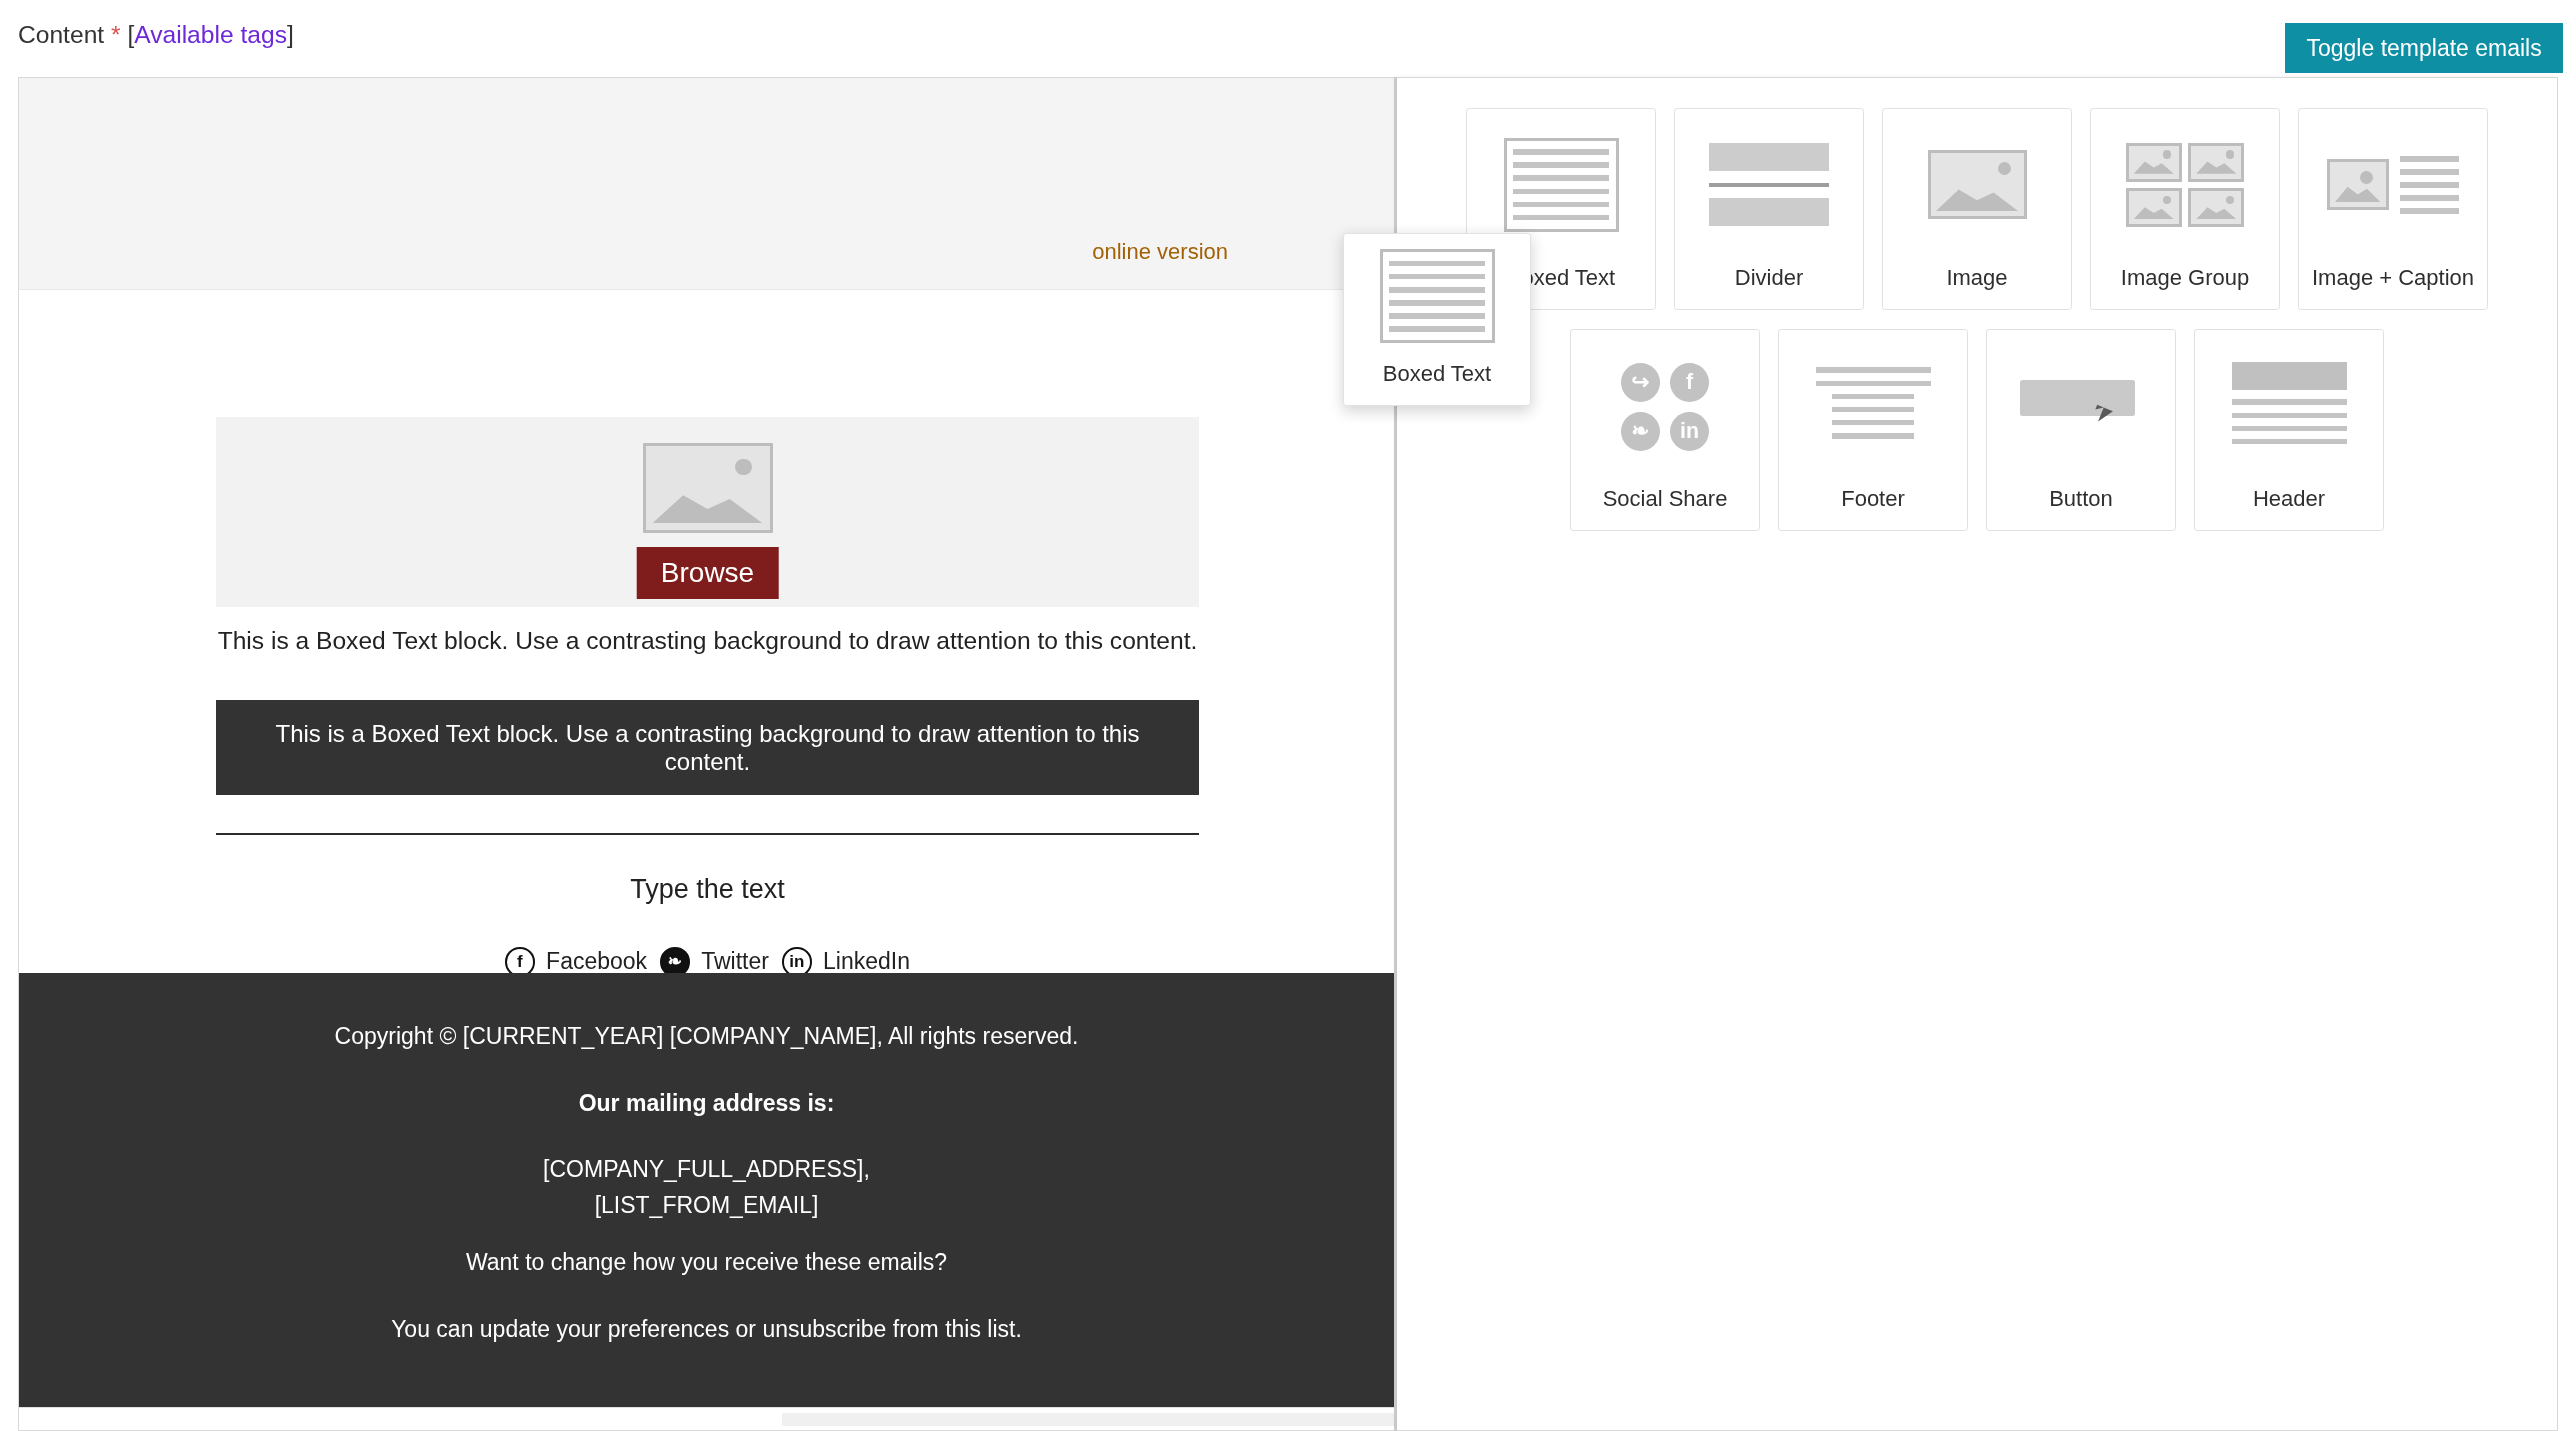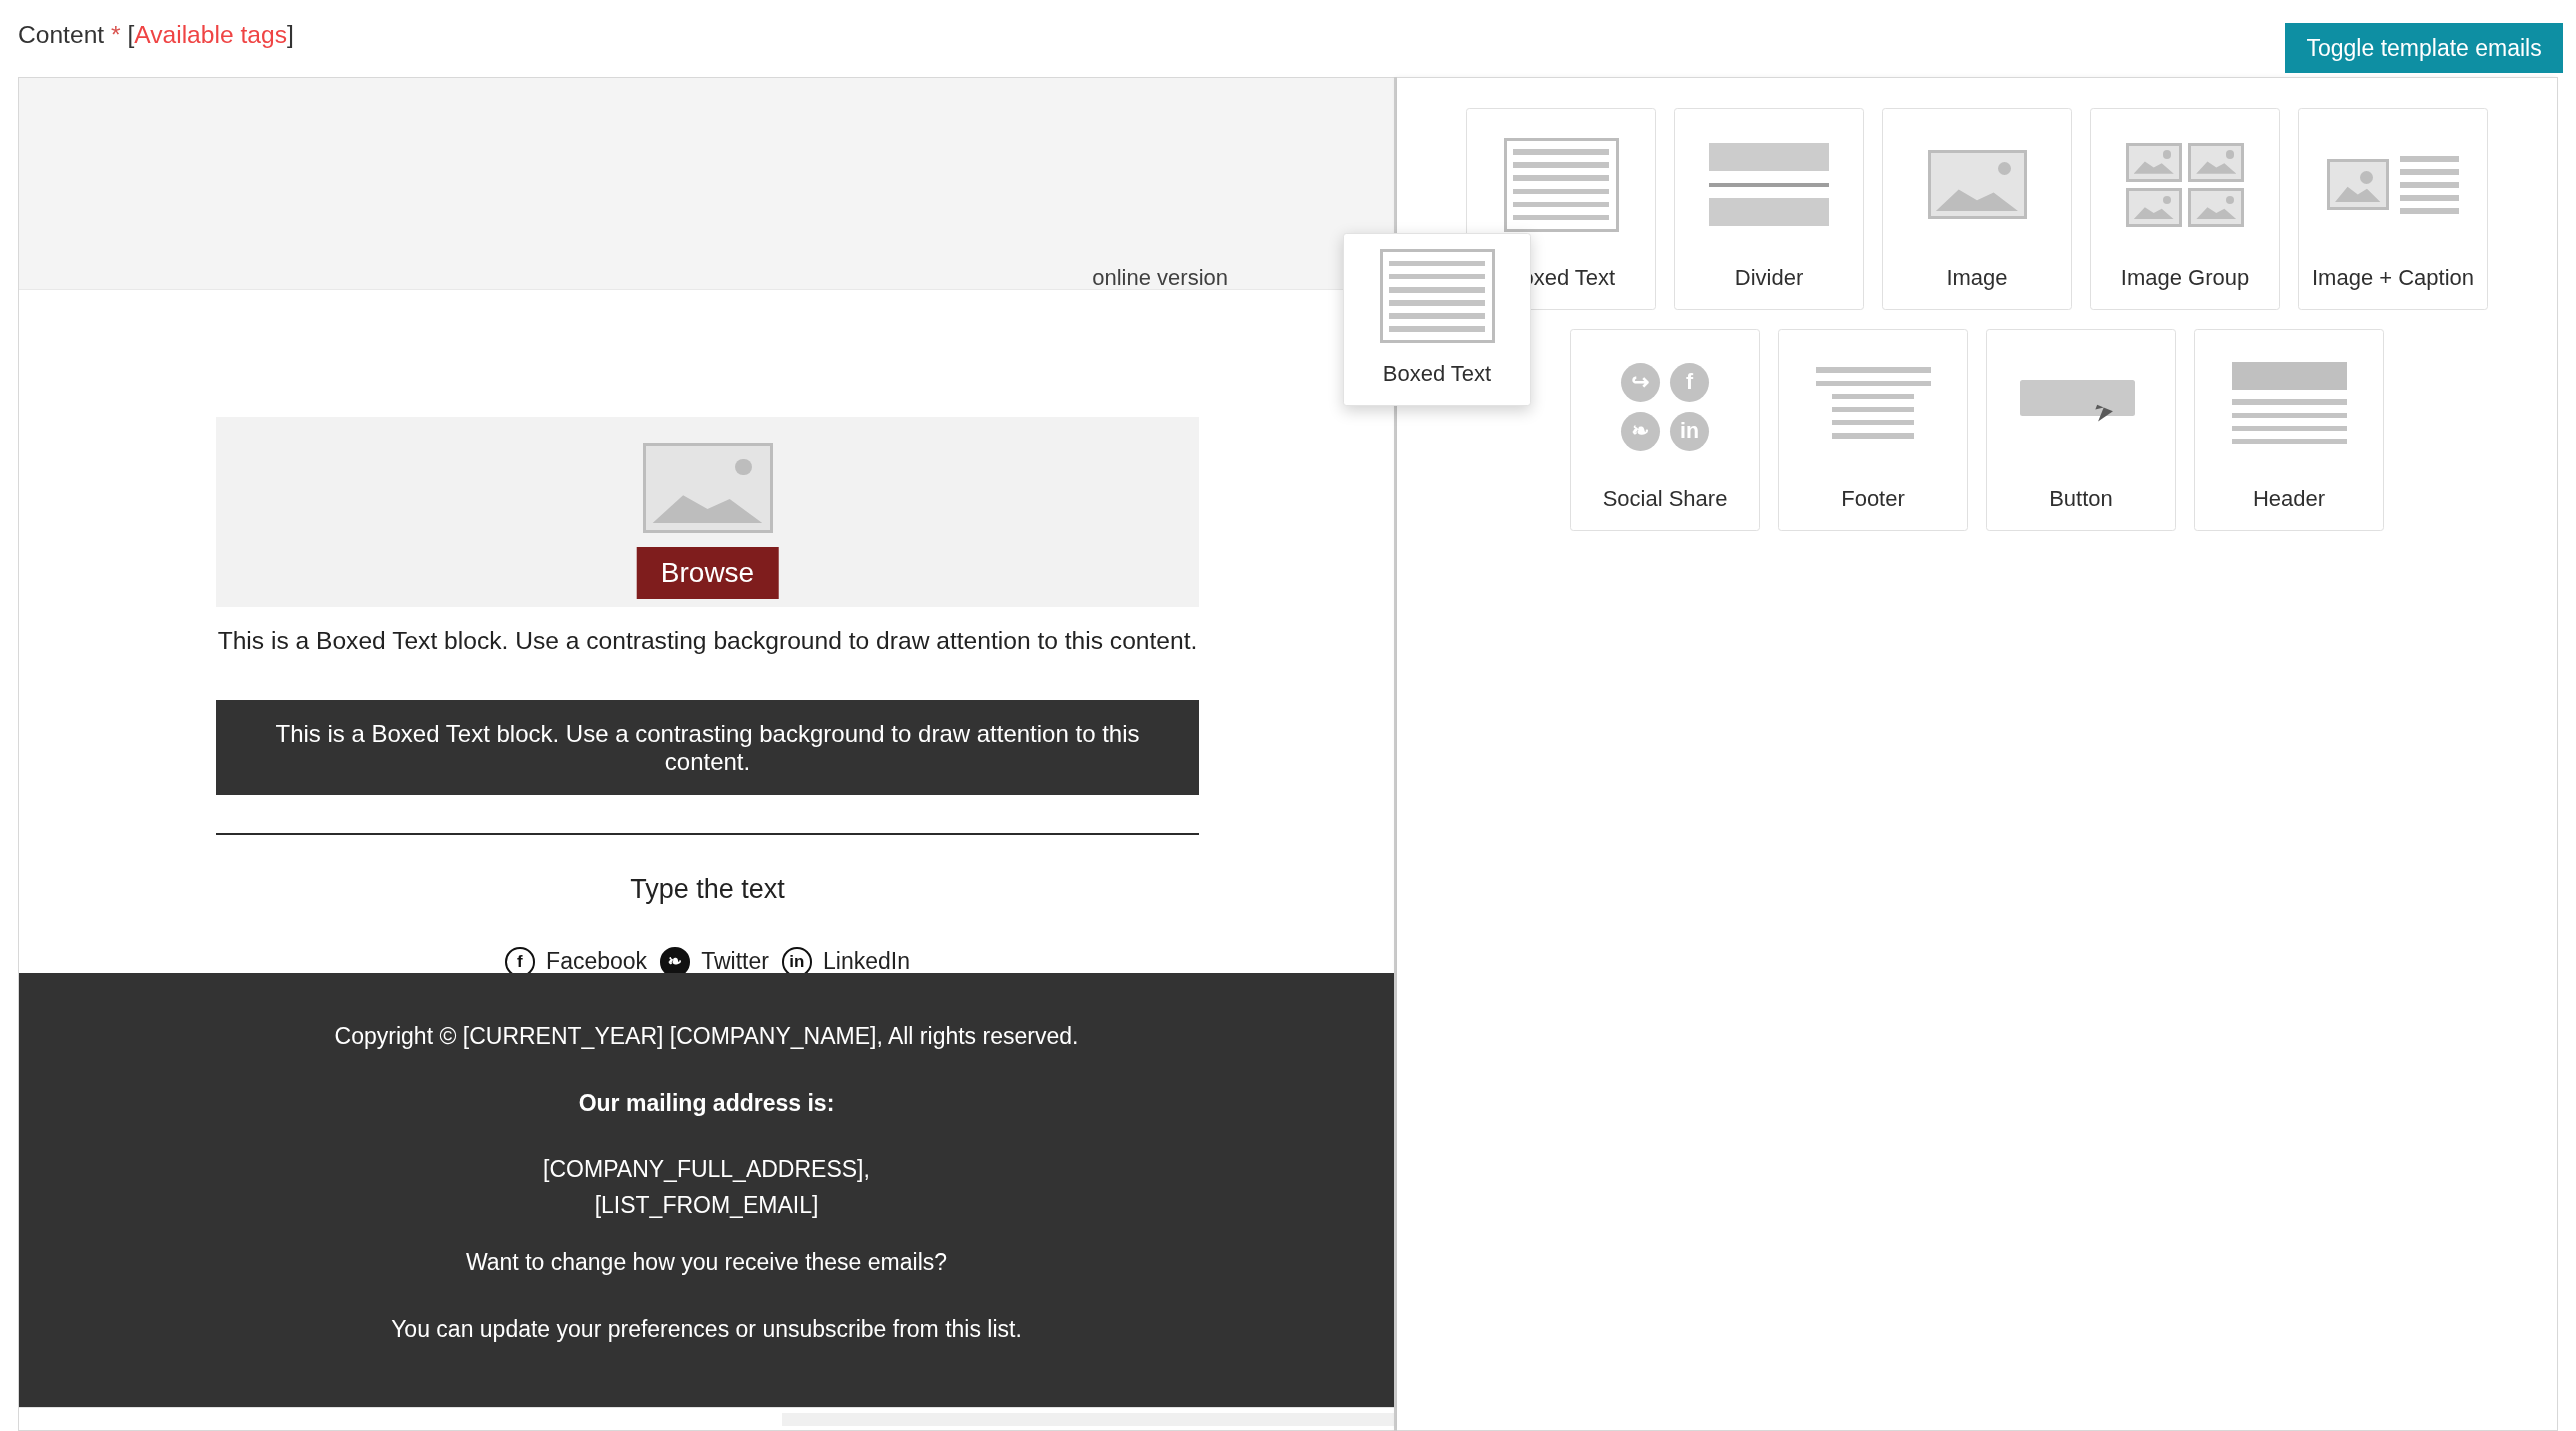--- a/index.html
+++ b/index.html
@@ -32,21 +32,21 @@
     white-space: nowrap;
   }
   .req-star {
     color: #d9534f;
     font-size: 24.6px;
   }
   .bracket {
     color: #333333;
   }
   .available-tags {
-    color: #ef4444;
+    color: #6d28d9;
     text-decoration: none;
     cursor: pointer;
   }
   .toggle-builder {
     position: absolute;
     right: 13px;
     top: 23px;
     background: #0e8fa3;
     color: #ffffff;
     font-size: 23px;
@@ -106,22 +106,21 @@
     height: 212px;
     background: #f4f4f4;
     border-bottom: 0.8px solid #e8e8e8;
     box-sizing: border-box;
   }
   .online-version {
     position: absolute;
     right: 166px;
     top: 161px;
     font-size: 22px;
-    color: #404040;
-    margin-top: 26px;
+    color: #a16207;
   }
 
   .email-body {
     position: absolute;
     left: 0;
     top: 212px;
     width: 100%;
     height: 722px;
     background: #ffffff;
   }

